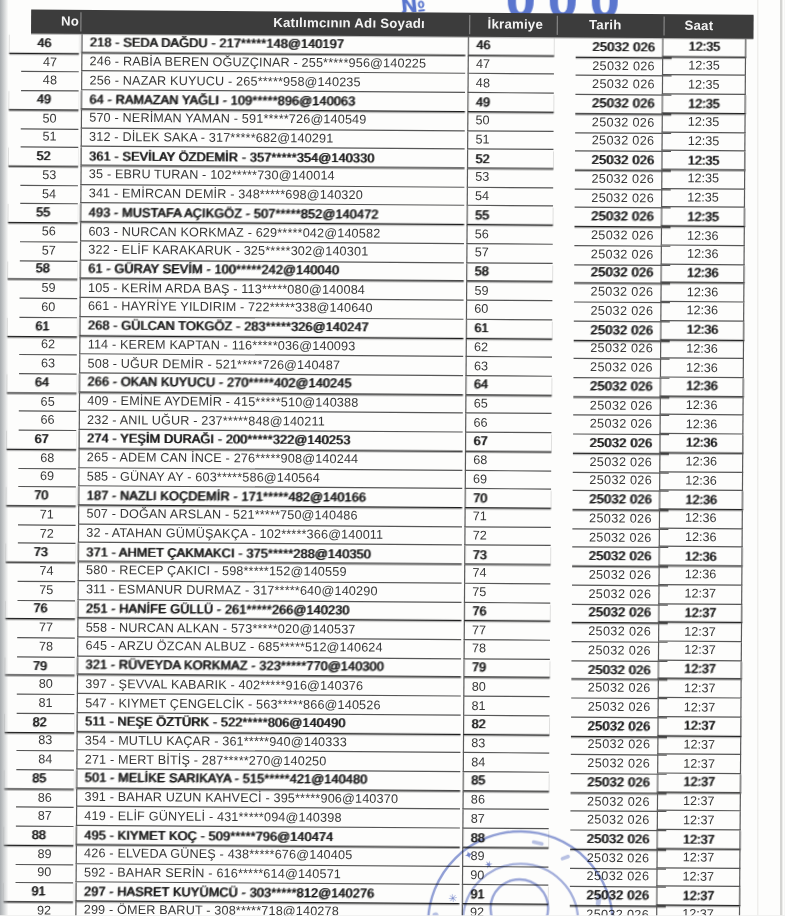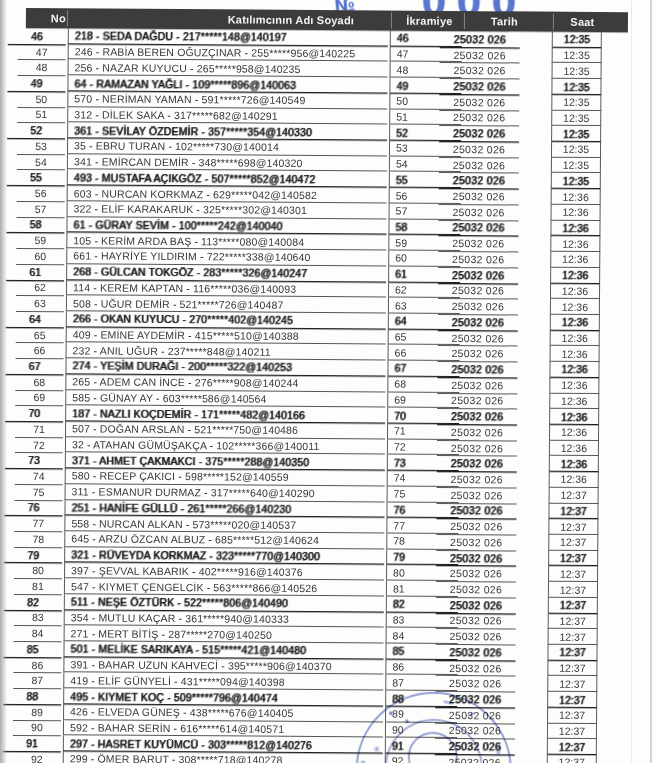--- a/index.html
+++ b/index.html
@@ -32,22 +32,22 @@
   .hsep{position:absolute;top:2px;width:1px;height:16px;background:rgba(255,255,255,.38);}
 
   
   .tbody{position:absolute;left:0;top:28px;width:654px;}
   .row{position:relative;width:654px;height:15.72px;font-size:10.5px;color:#2f2f2f;}
   .cell{position:absolute;top:0;height:100%;display:flex;align-items:center;
     border-bottom:1px solid #565656;white-space:nowrap;overflow:hidden;}
   .c-no{left:18px;width:48px;justify-content:center;}
   .c-name{left:68px;width:320px;border-left:1px solid #5a5a5a;padding-left:6px;box-sizing:border-box;letter-spacing:.15px;}
   .c-ikr{left:390px;width:72px;border-left:1px solid #5a5a5a;padding-left:6px;box-sizing:border-box;}
-  .c-tarih{left:440px;width:80px;justify-content:center;letter-spacing:.3px;}
-  .c-saat{left:552px;width:50px;justify-content:center;border-left:1px solid #5a5a5a;border-right:1px solid #5a5a5a;box-sizing:border-box;}
+  .c-tarih{left:480px;width:80px;justify-content:center;letter-spacing:.3px;}
+  .c-saat{left:552px;width:70px;justify-content:center;border-left:1px solid #5a5a5a;border-right:1px solid #5a5a5a;box-sizing:border-box;}
 
   
   .row.smudge .cell{color:#181818;filter:blur(.38px);
     text-shadow:.7px 0 0 rgba(25,25,25,.8), -.4px .5px 0 rgba(60,60,60,.55);
     border-bottom-color:#1d1d1d;box-shadow:0 1px 0 rgba(0,0,0,.3);}
   .row.smudge .c-no{left:8px;width:58px;}
   .row:not(.smudge) .cell{color:#383838;}
 
   
   .handnum{position:absolute;top:0;left:0;width:654px;height:30px;pointer-events:none;color:#3f5fc6;}

